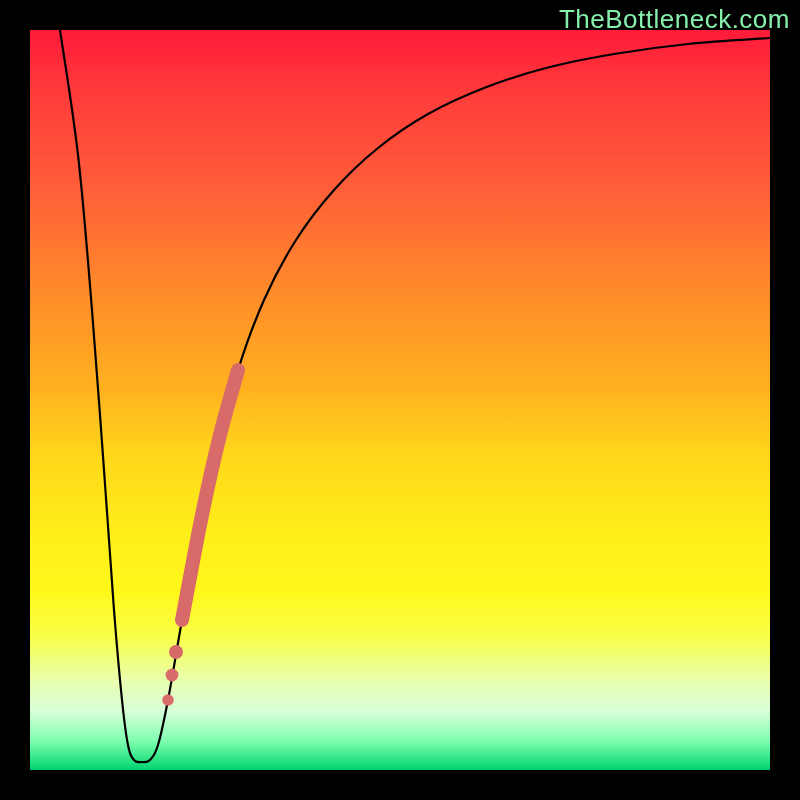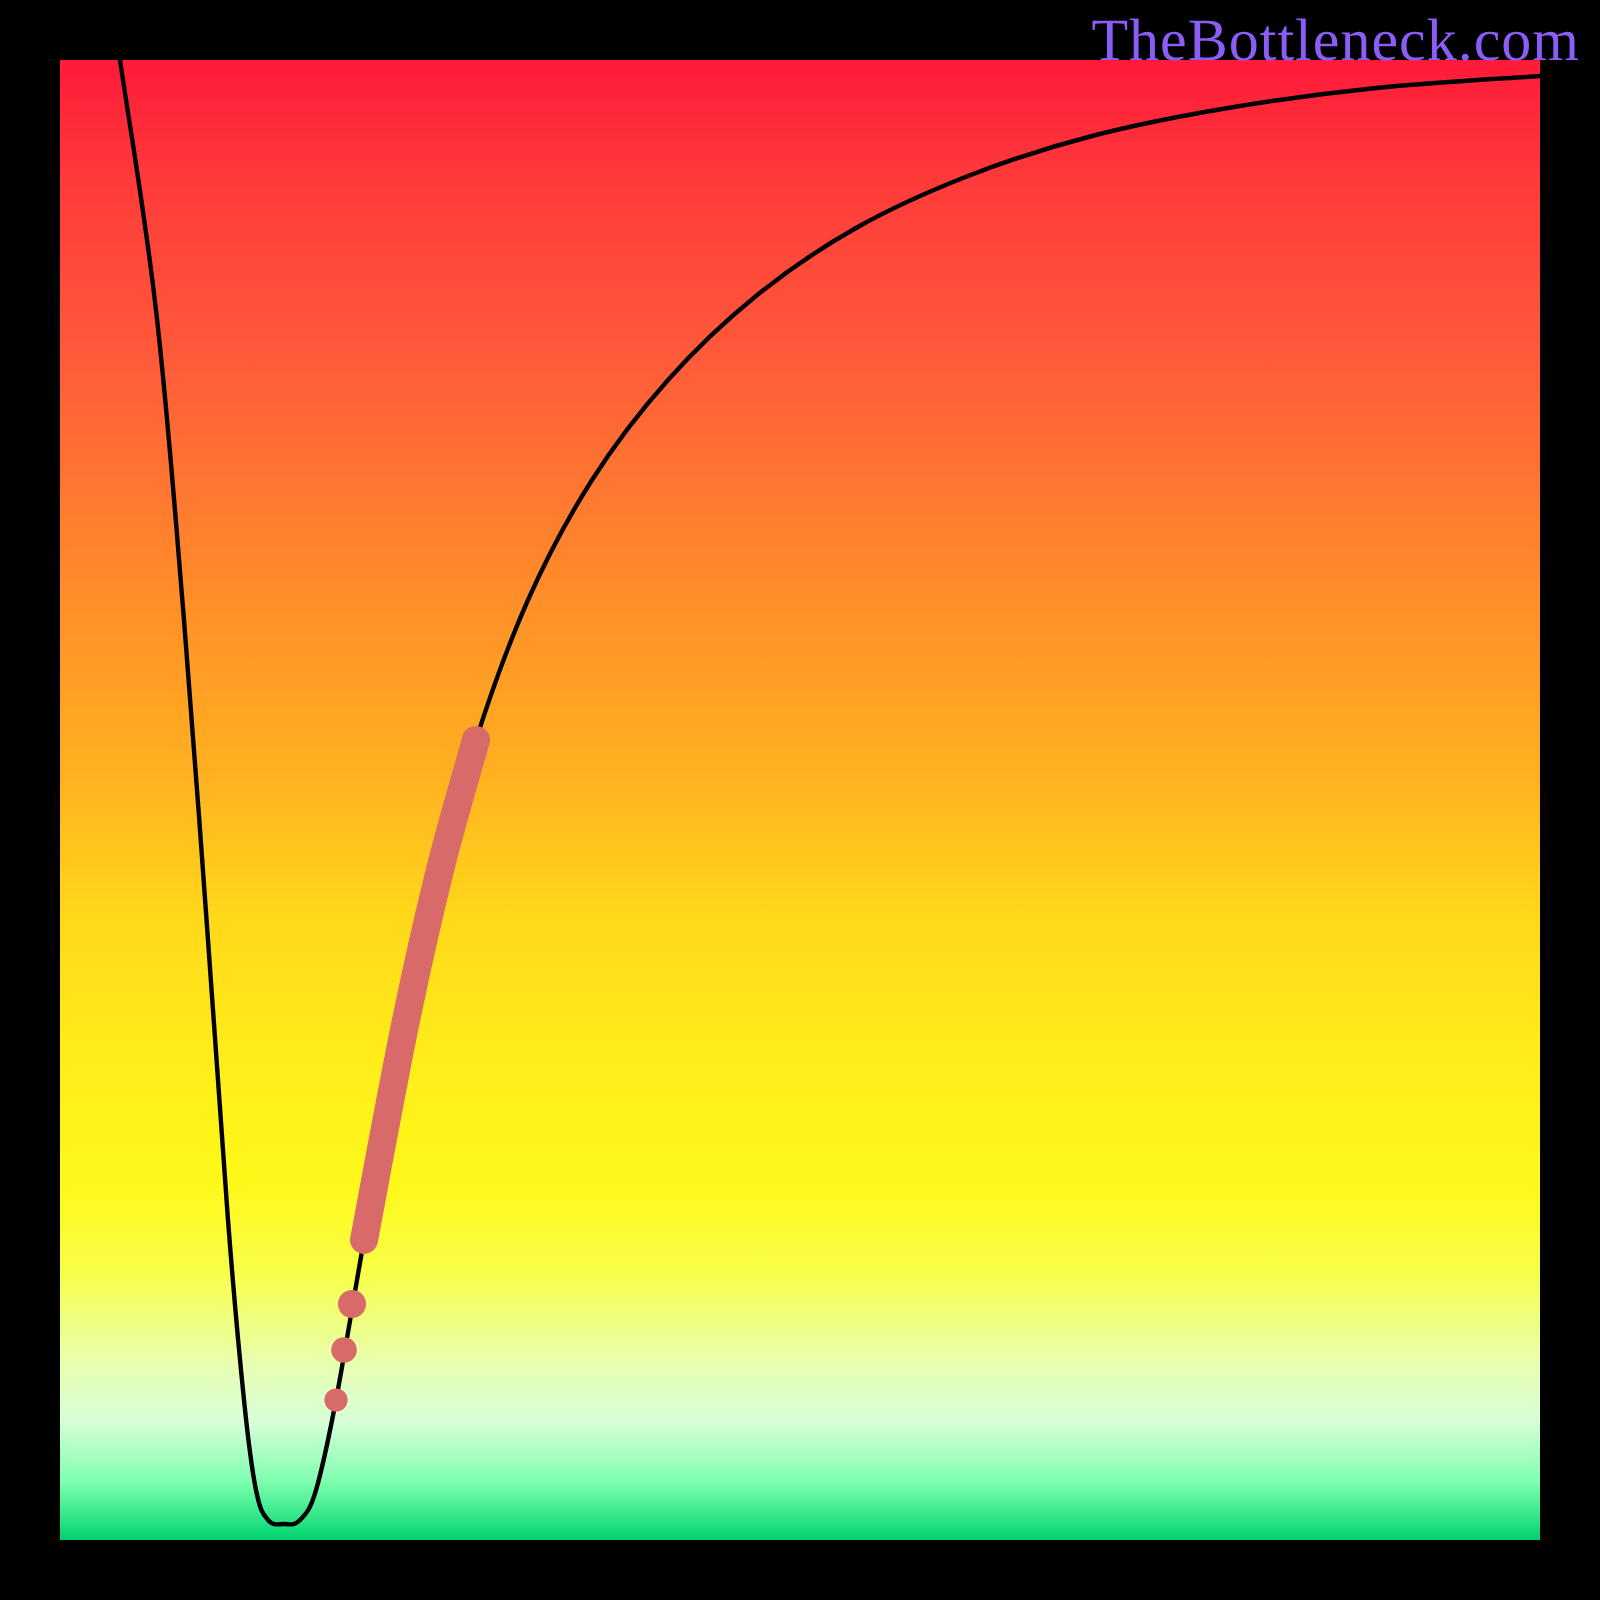--- a/index.html
+++ b/index.html
@@ -7,24 +7,24 @@
   .container {
     position: relative;
     width: 800px;
     height: 800px;
     background: #000;
   }
   .watermark {
     position: absolute;
     top: 4px;
     right: 10px;
-    font-family: Liberation Serif, serif;
-    font-size: 30px;
+    font-family: Liberation Sans, sans-serif;
+    font-size: 26px;
     font-weight: 500;
-    color: #8b5cf6;
+    color: #86efac;
     letter-spacing: 0.5px;
     z-index: 10;
   }
   .plot-area {
     position: absolute;
     left: 30px;
     top: 30px;
     width: 740px;
     height: 740px;
     overflow: hidden;

